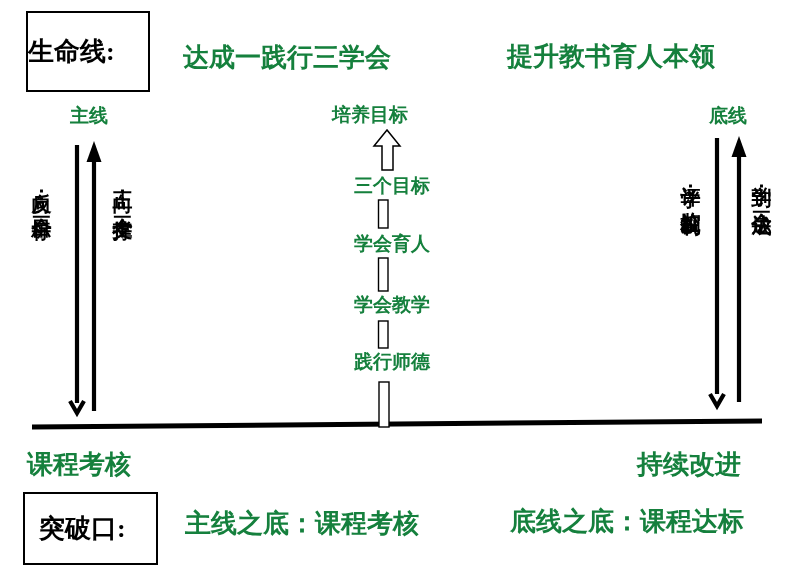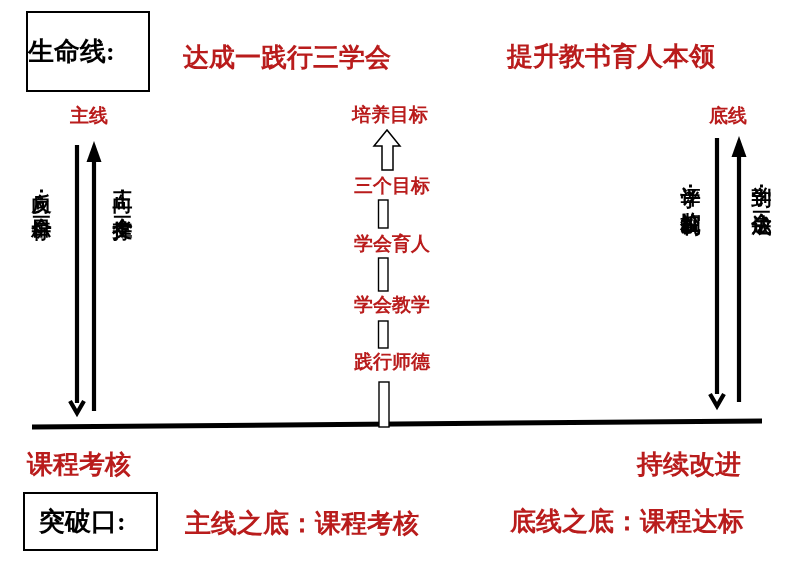--- a/index.html
+++ b/index.html
@@ -10,21 +10,21 @@
     font-family:"Liberation Serif","DejaVu Serif",serif;
     color:#000;
     overflow:hidden;
   }
   .svg-layer{position:absolute;left:0;top:0;width:810px;height:573px;}
   .txt{
     position:absolute;
     white-space:nowrap;
     font-weight:bold;
     line-height:1;
-    color:#b91c1c;
+    color:#15803d;
   }
   .ctr{transform:translateX(-50%);}
   .f26{font-size:26px;}
   .f25{font-size:19px;}
   .vtext{
     writing-mode:vertical-rl;
     text-orientation:upright;
     font-size:20px;
     letter-spacing:1.5px;
     font-weight:bold;
@@ -79,35 +79,35 @@
     <rect x="379" y="382" width="10" height="45" fill="#ffffff" stroke="#000" stroke-width="1.4"></rect>
   </svg>
 
   <div class="box" style="left:26px;top:11px;width:124px;height:81px;">
     <span class="lbl">生命线:</span>
   </div>
   <div class="txt f26" style="left:183px;top:45px;">达成一践行三学会</div>
   <div class="txt f26" style="left:507px;top:44px;">提升教书育人本领</div>
 
   <div class="txt f25 ctr" style="left:89px;top:106px;">主线</div>
-  <div class="txt f25 ctr" style="left:390px;top:105px;">培养目标</div>
+  <div class="txt f25 ctr" style="left:370px;top:105px;">培养目标</div>
   <div class="txt f25 ctr" style="left:728px;top:106px;">底线</div>
 
   <div class="vtext" style="left:42px;top:176px;">反向：三个目标</div>
   <div class="vtext" style="left:123px;top:176px;">正向：三个支撑</div>
   <div class="vtext" style="left:691px;top:171px;">评学：监控机制</div>
   <div class="vtext" style="left:762px;top:171px;">学到：三个达成</div>
 
   <div class="txt f25 ctr" style="left:392px;top:176px;">三个目标</div>
   <div class="txt f25 ctr" style="left:392px;top:234px;">学会育人</div>
   <div class="txt f25 ctr" style="left:392px;top:352px;">践行师德</div>
   <div class="txt f25 ctr" style="left:392px;top:295px;">学会教学</div>
 
   <div class="txt f26" style="left:27px;top:452px;">课程考核</div>
   <div class="txt f26" style="left:637px;top:452px;">持续改进</div>
 
-  <div class="box" style="left:23px;top:492px;width:135px;height:59px;padding-left:14px;">
+  <div class="box" style="left:23px;top:492px;width:135px;height:73px;padding-left:14px;">
     <span class="lbl">突破口:</span>
   </div>
   <div class="txt f26" style="left:185px;top:511px;">主线之底：课程考核</div>
   <div class="txt f26" style="left:510px;top:509px;">底线之底：课程达标</div>
 
 </div>
 
 </body></html>

